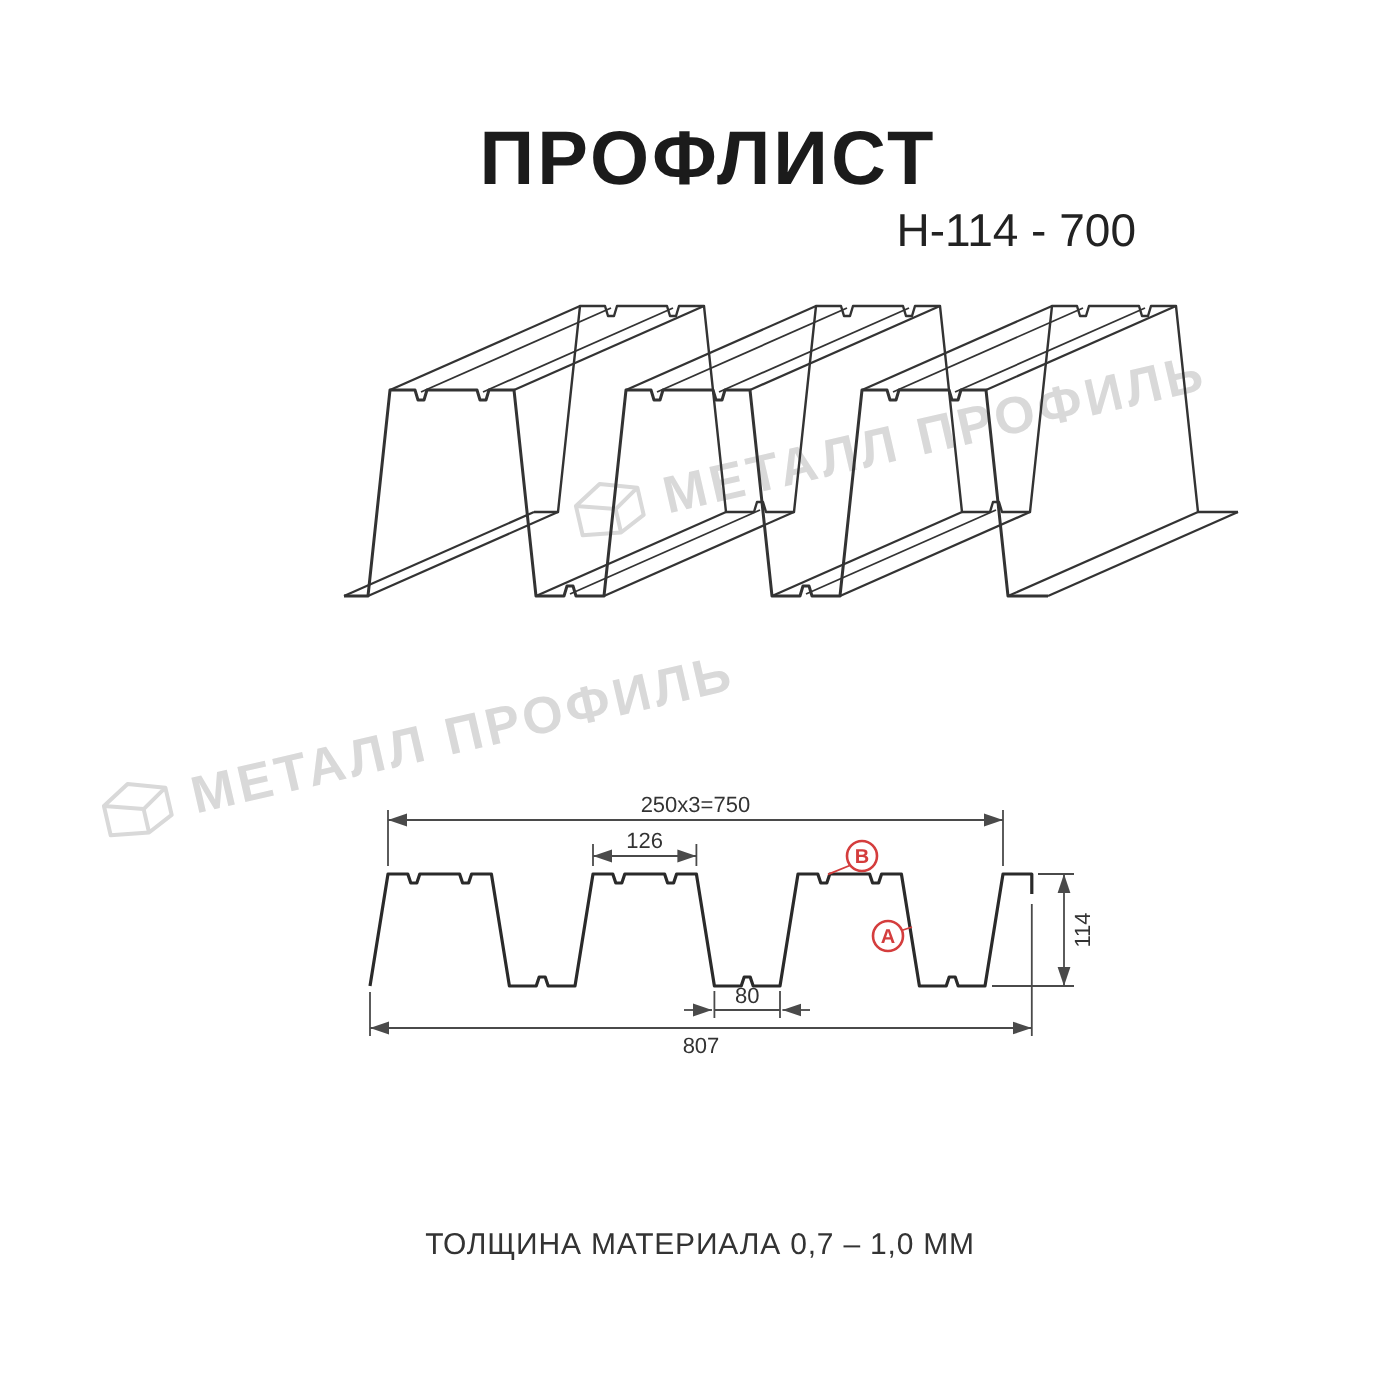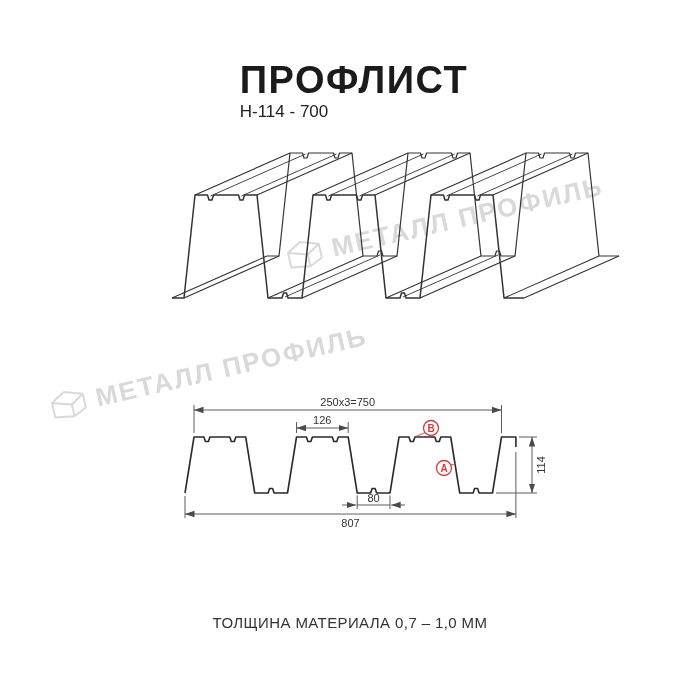--- a/index.html
+++ b/index.html
@@ -11,22 +11,22 @@
     overflow:hidden;
   }
   .page-title{
     position:absolute;top:55px;left:0;width:700px;
     text-align:center;
     font-size:38px;font-weight:700;letter-spacing:1.5px;
     color:#1b1b1b;margin:4px;
   }
   .subtitle{
     position:absolute;top:102px;left:0;width:568px;
-    text-align:center;
-    font-size:17px;font-weight:500;color:#222;
+    text-align:right;
+    font-size:23px;font-weight:500;color:#222;
   }
   .watermark{
     position:absolute;
     display:flex;align-items:center;gap:9px;
     transform:rotate(-13deg);
     color:#d9d9d9;
     font-size:26px;font-weight:700;letter-spacing:2px;
     white-space:nowrap;
     z-index:1;
     user-select:none;

